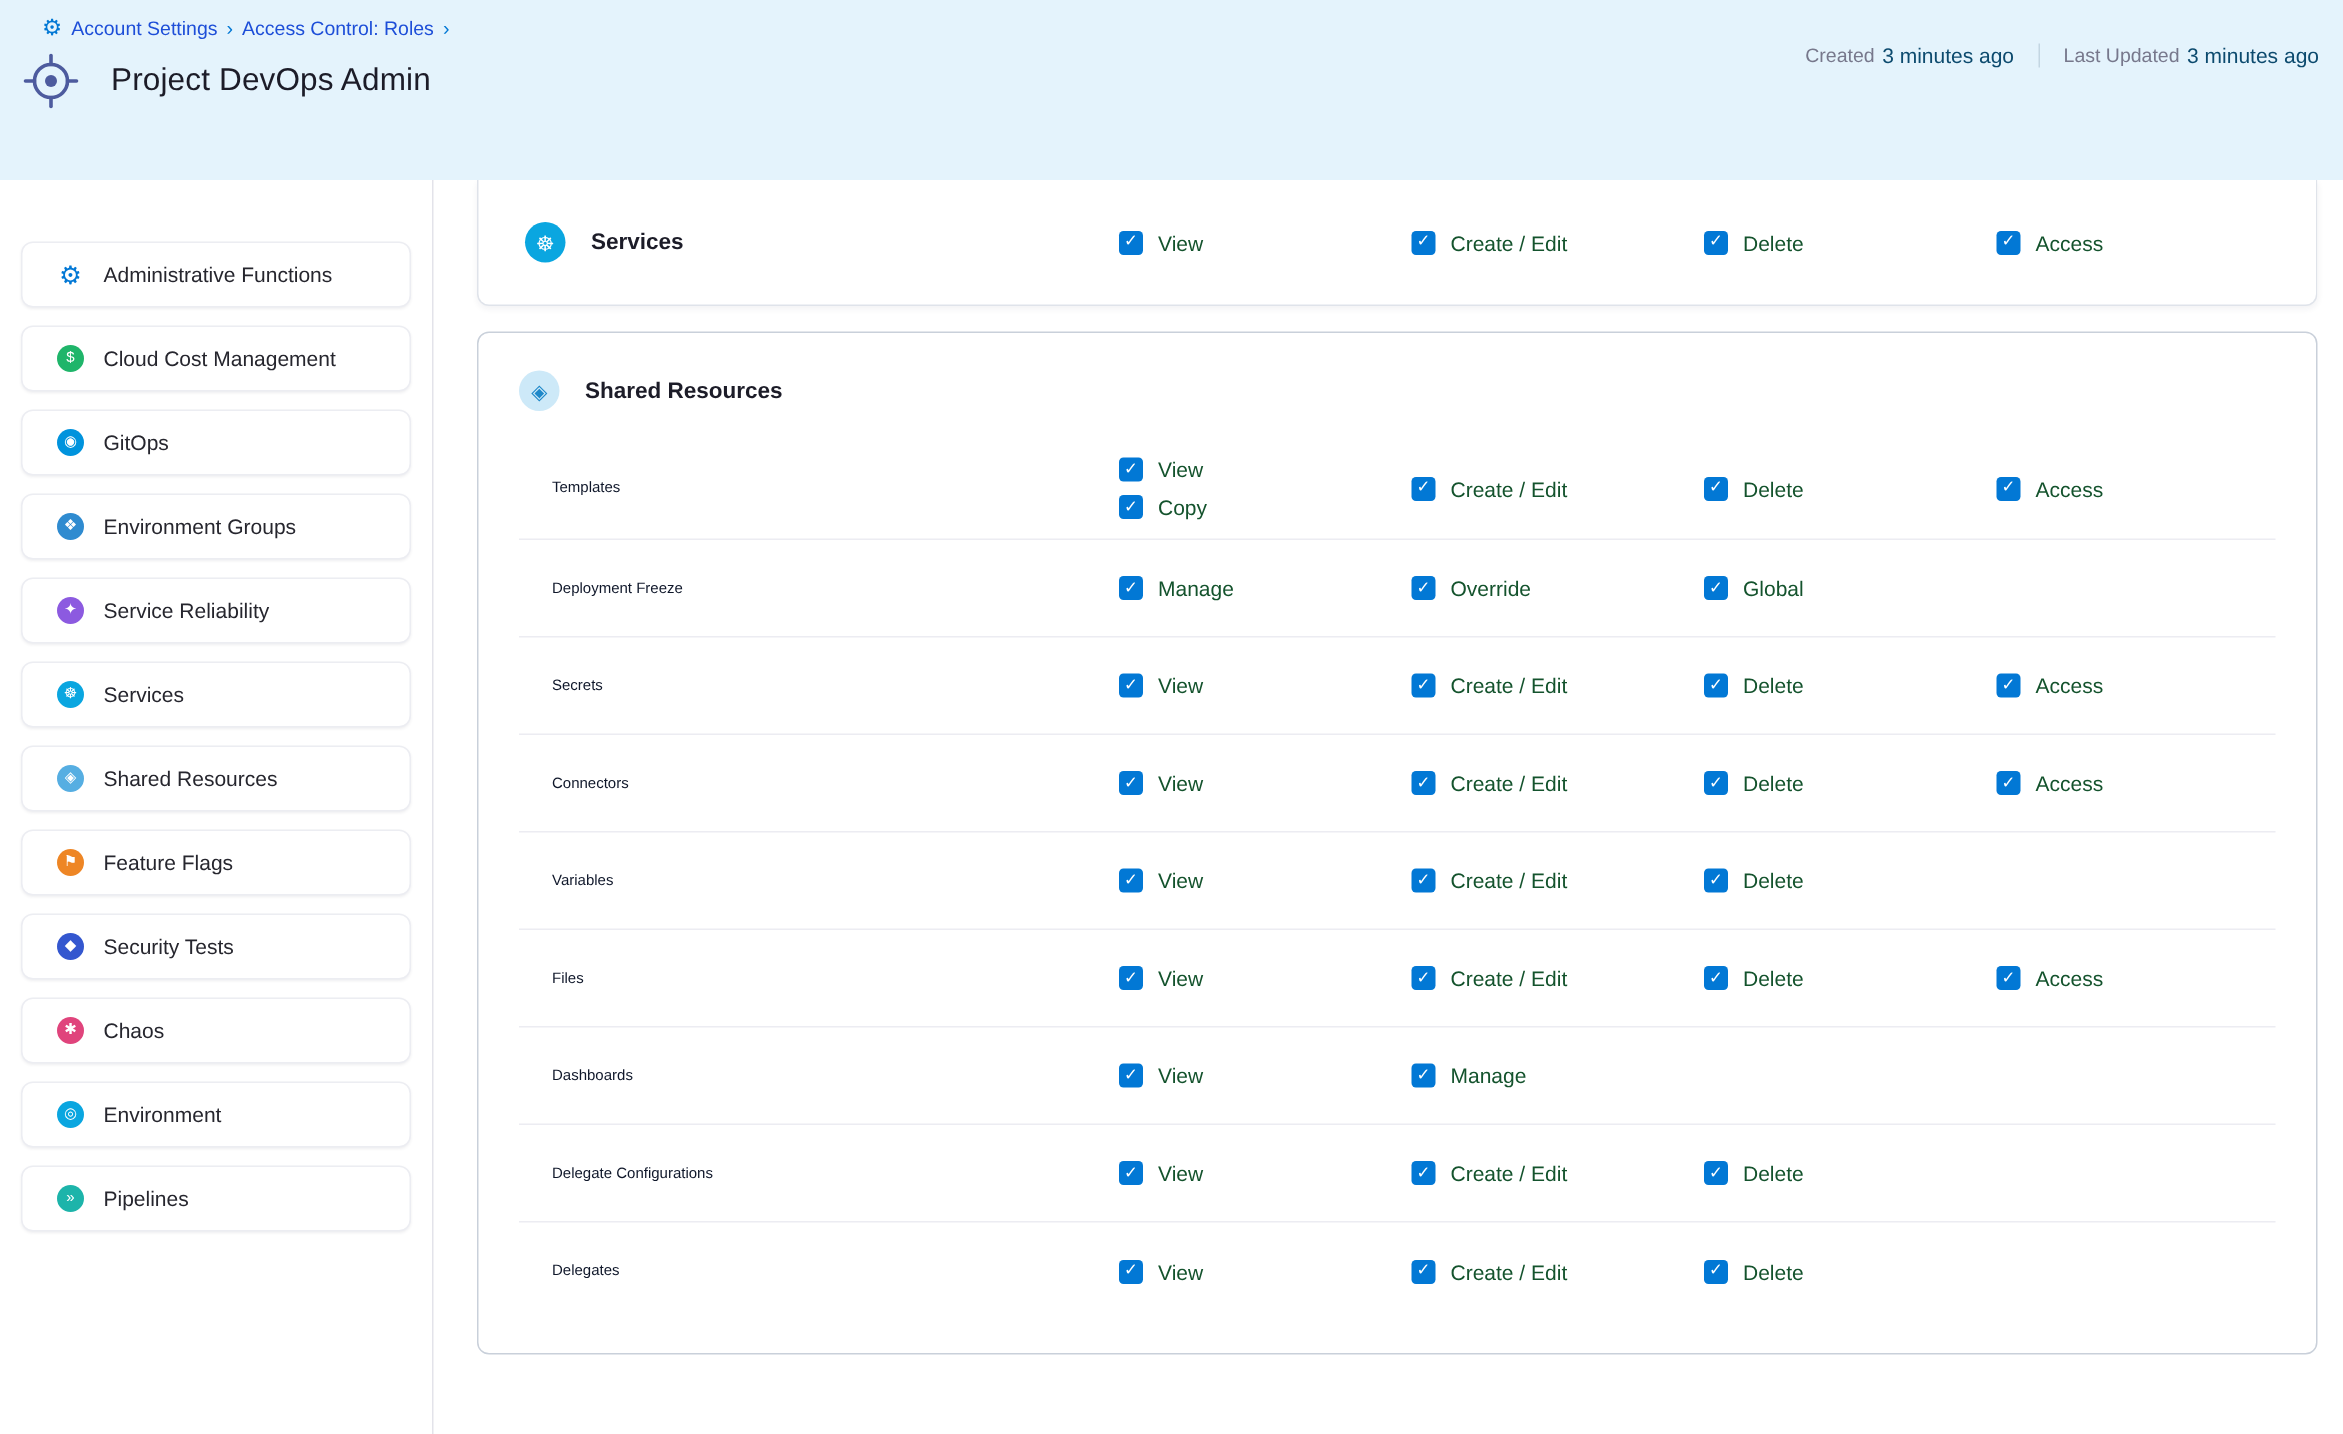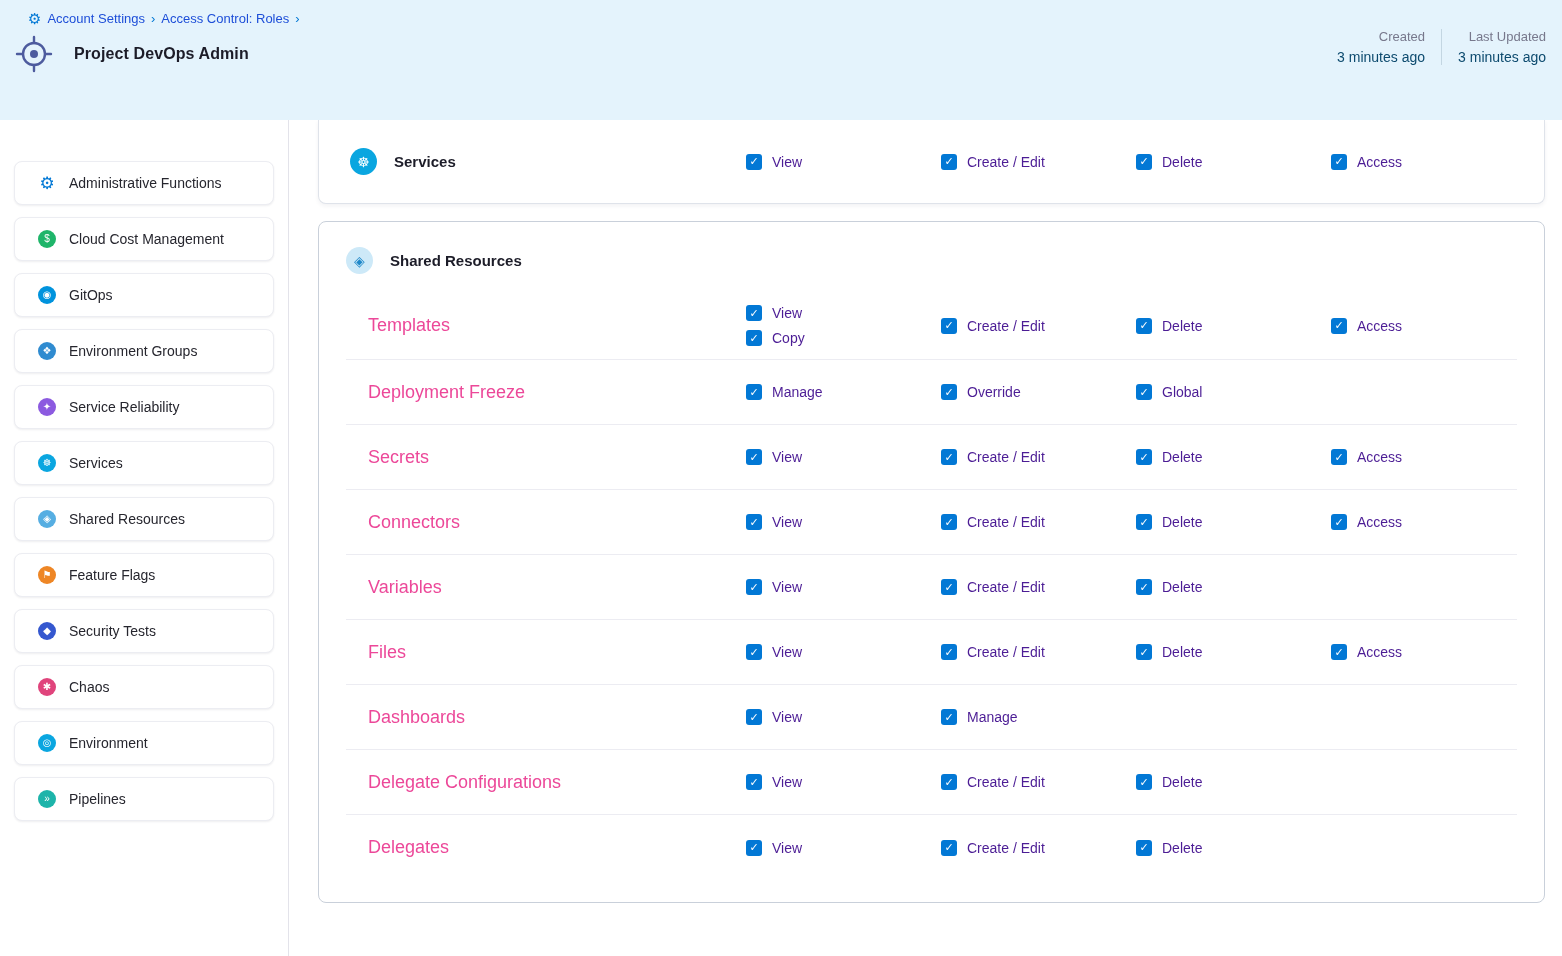--- a/index.html
+++ b/index.html
@@ -8,23 +8,23 @@
   .app { width:1562px; height:956px; display:flex; flex-direction:column; overflow:hidden; }
 
   
   header { background:#e4f3fc; height:120px; flex:0 0 auto; position:relative; padding:11px 16px 0 15px; }
   .breadcrumb { display:flex; align-items:center; gap:6px; font-size:13px; margin-left:13px; }
   .breadcrumb a { color:#1d4ed8; text-decoration:none; font-weight:500; cursor:pointer; }
   .crumb-gear { color:#0278d5; font-size:15px; line-height:1; }
   .crumb-sep { color:#0278d5; font-size:13px; line-height:1; }
   .title-row { display:flex; align-items:center; gap:21px; margin-top:9px; }
   .role-icon svg { display:block; }
-  h1 { font-size:16px; font-weight:700; color:#1c1c28; letter-spacing:.1px; }
+  h1 { font-size:21px; font-weight:400; color:#1c1c28; letter-spacing:.1px; }
   .meta { position:absolute; top:29px; right:16px; display:flex; align-items:stretch; }
-  .meta-block { display:flex; flex-direction:column; gap:5px; }
+  .meta-block { display:flex; flex-direction:row; gap:5px; }
   .meta-block.created { text-align:right; padding-right:16px; }
   .meta-block.updated { text-align:right; padding-left:16px; border-left:1px solid #c3d6e2; }
   .meta-label { font-size:13px; color:#77788c; }
   .meta-value { font-size:14px; color:#0c4a6e; }
 
   
   .body { flex:1; display:flex; overflow:hidden; }
   aside { width:289px; flex:0 0 289px; border-right:1px solid #e3e3ea; padding:41px 14px 0; overflow:hidden; background:#fff; }
   .side-item { display:flex; align-items:center; gap:13px; height:44px; padding:0 12px 0 23px; background:#fff;
                border:1px solid #ecedf2; border-radius:8px; margin-bottom:12px;
@@ -48,26 +48,26 @@
   .section-icon.services { background:#0aa6e0; color:#fff; }
   .section-icon.shared { background:#cde9f8; color:#1e88c9; }
   .section-title { font-size:15px; font-weight:700; color:#1c1c28; }
 
   
   .svc-row { display:grid; grid-template-columns:400px 195px 195px 195px auto; align-items:center; width:100%; padding:0 27px; }
   #shared-rows { margin:0 27px; }
   .perm-row { display:grid; grid-template-columns:400px 195px 195px 195px auto; align-items:center;
               min-height:65px; padding:13px 0; border-bottom:1px solid #ececf2; }
   .perm-row:last-child { border-bottom:none; }
-  .perm-label { font-size:18px; color:#ec4899; padding-left:22px; }
+  .perm-label { font-size:10px; color:#0f172a; padding-left:22px; }
   .perm-col { display:flex; flex-direction:column; gap:9px; align-items:flex-start; justify-content:center; }
   .perm-item { display:flex; align-items:center; gap:10px; cursor:pointer; }
   .cb { width:16px; height:16px; border-radius:3px; background:#0278d5; color:#fff; font-size:11px; font-weight:bold;
         display:flex; align-items:center; justify-content:center; line-height:1; flex:0 0 16px; }
-  .perm-text { font-size:14px; color:#4c1d95; }
+  .perm-text { font-size:14px; color:#14532d; }
 </style>
 </head>
 <body>
 
 <div class="app">
 
   <header>
     <nav class="breadcrumb">
       <span class="crumb-gear">⚙</span>
       <a>Account Settings</a>

